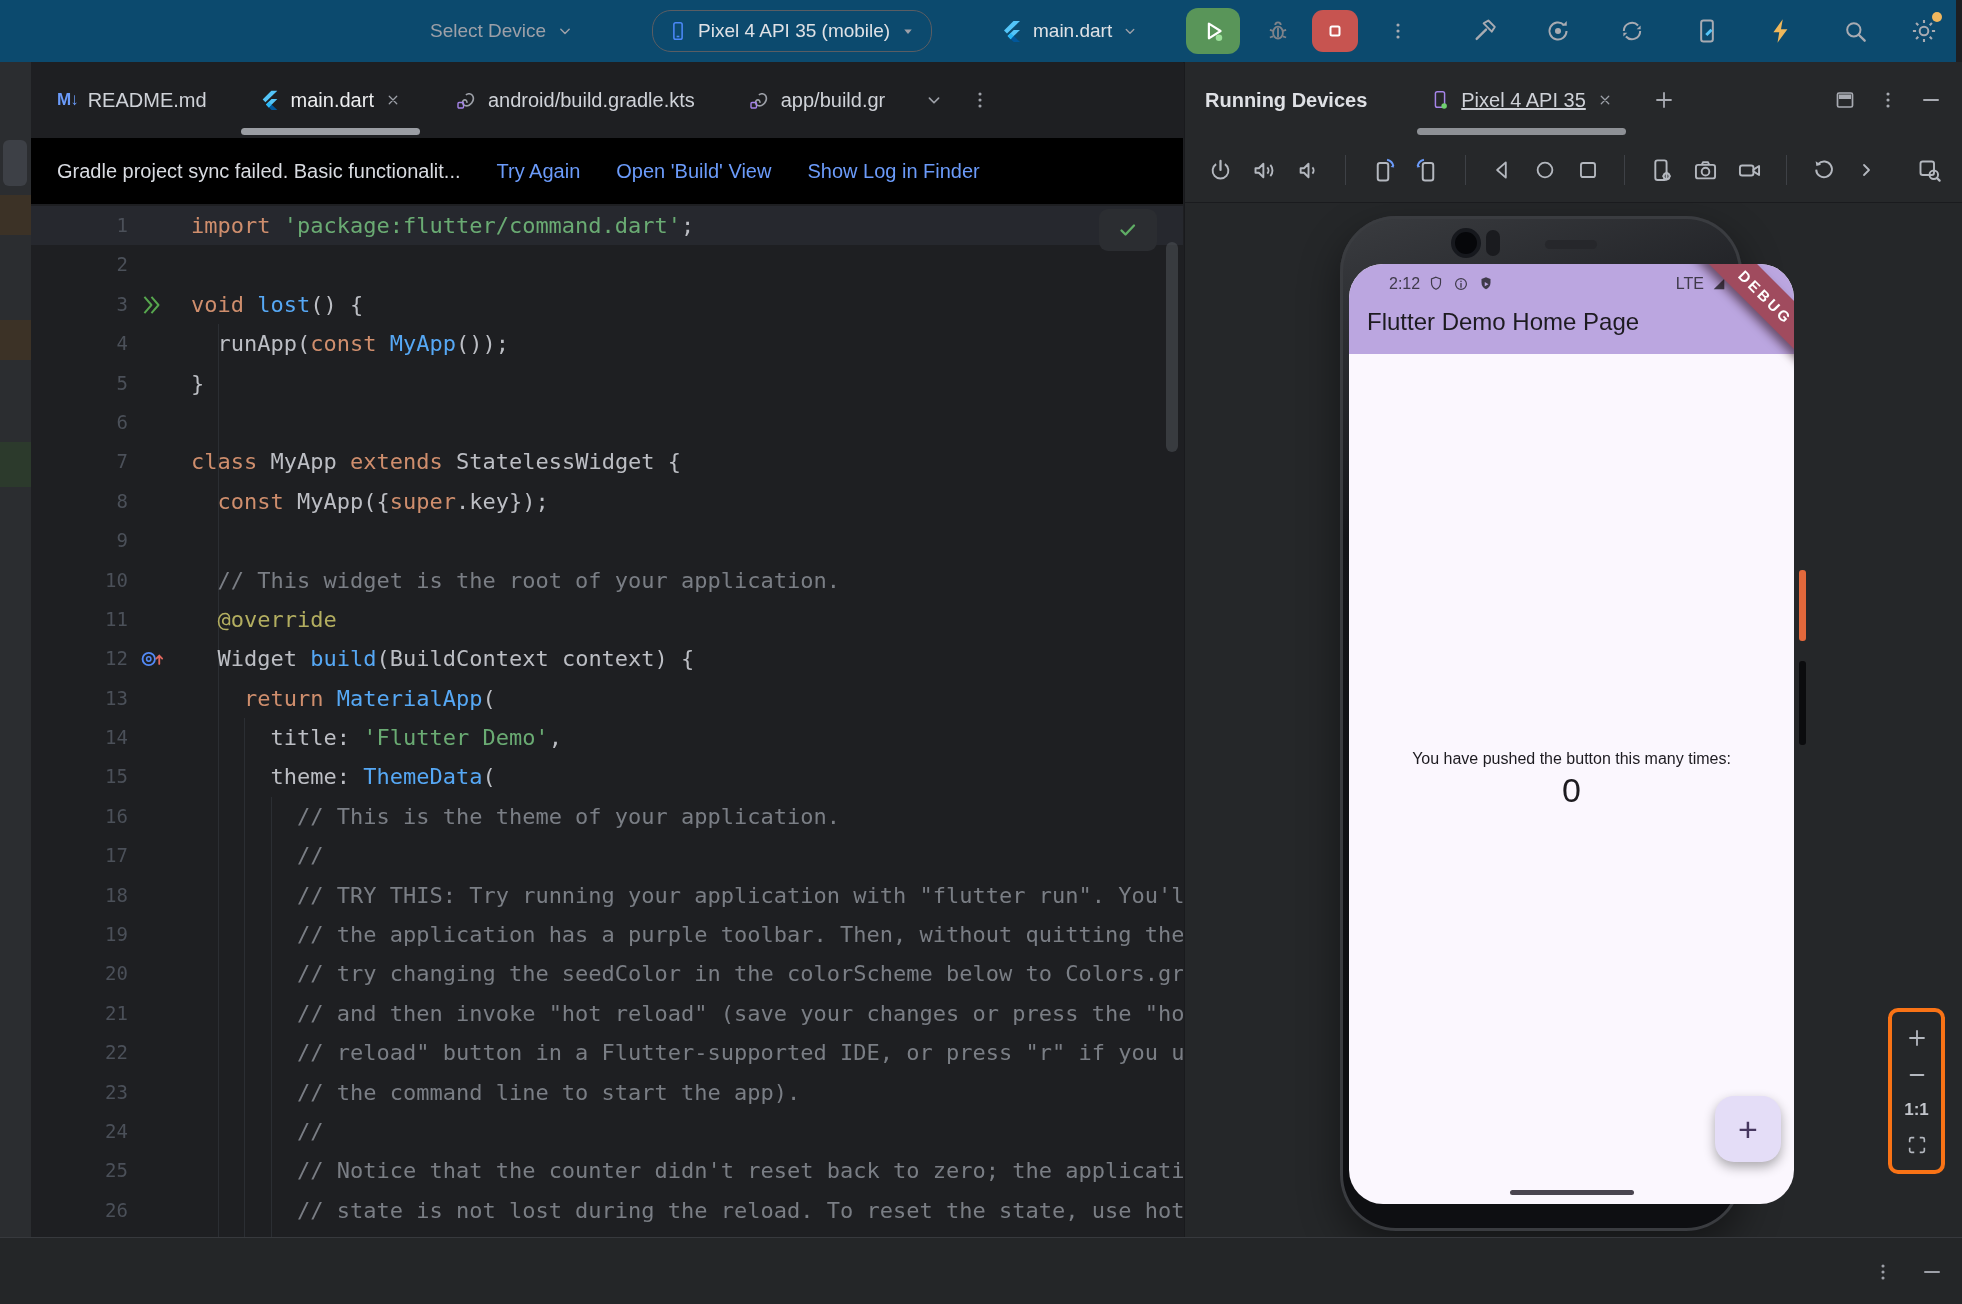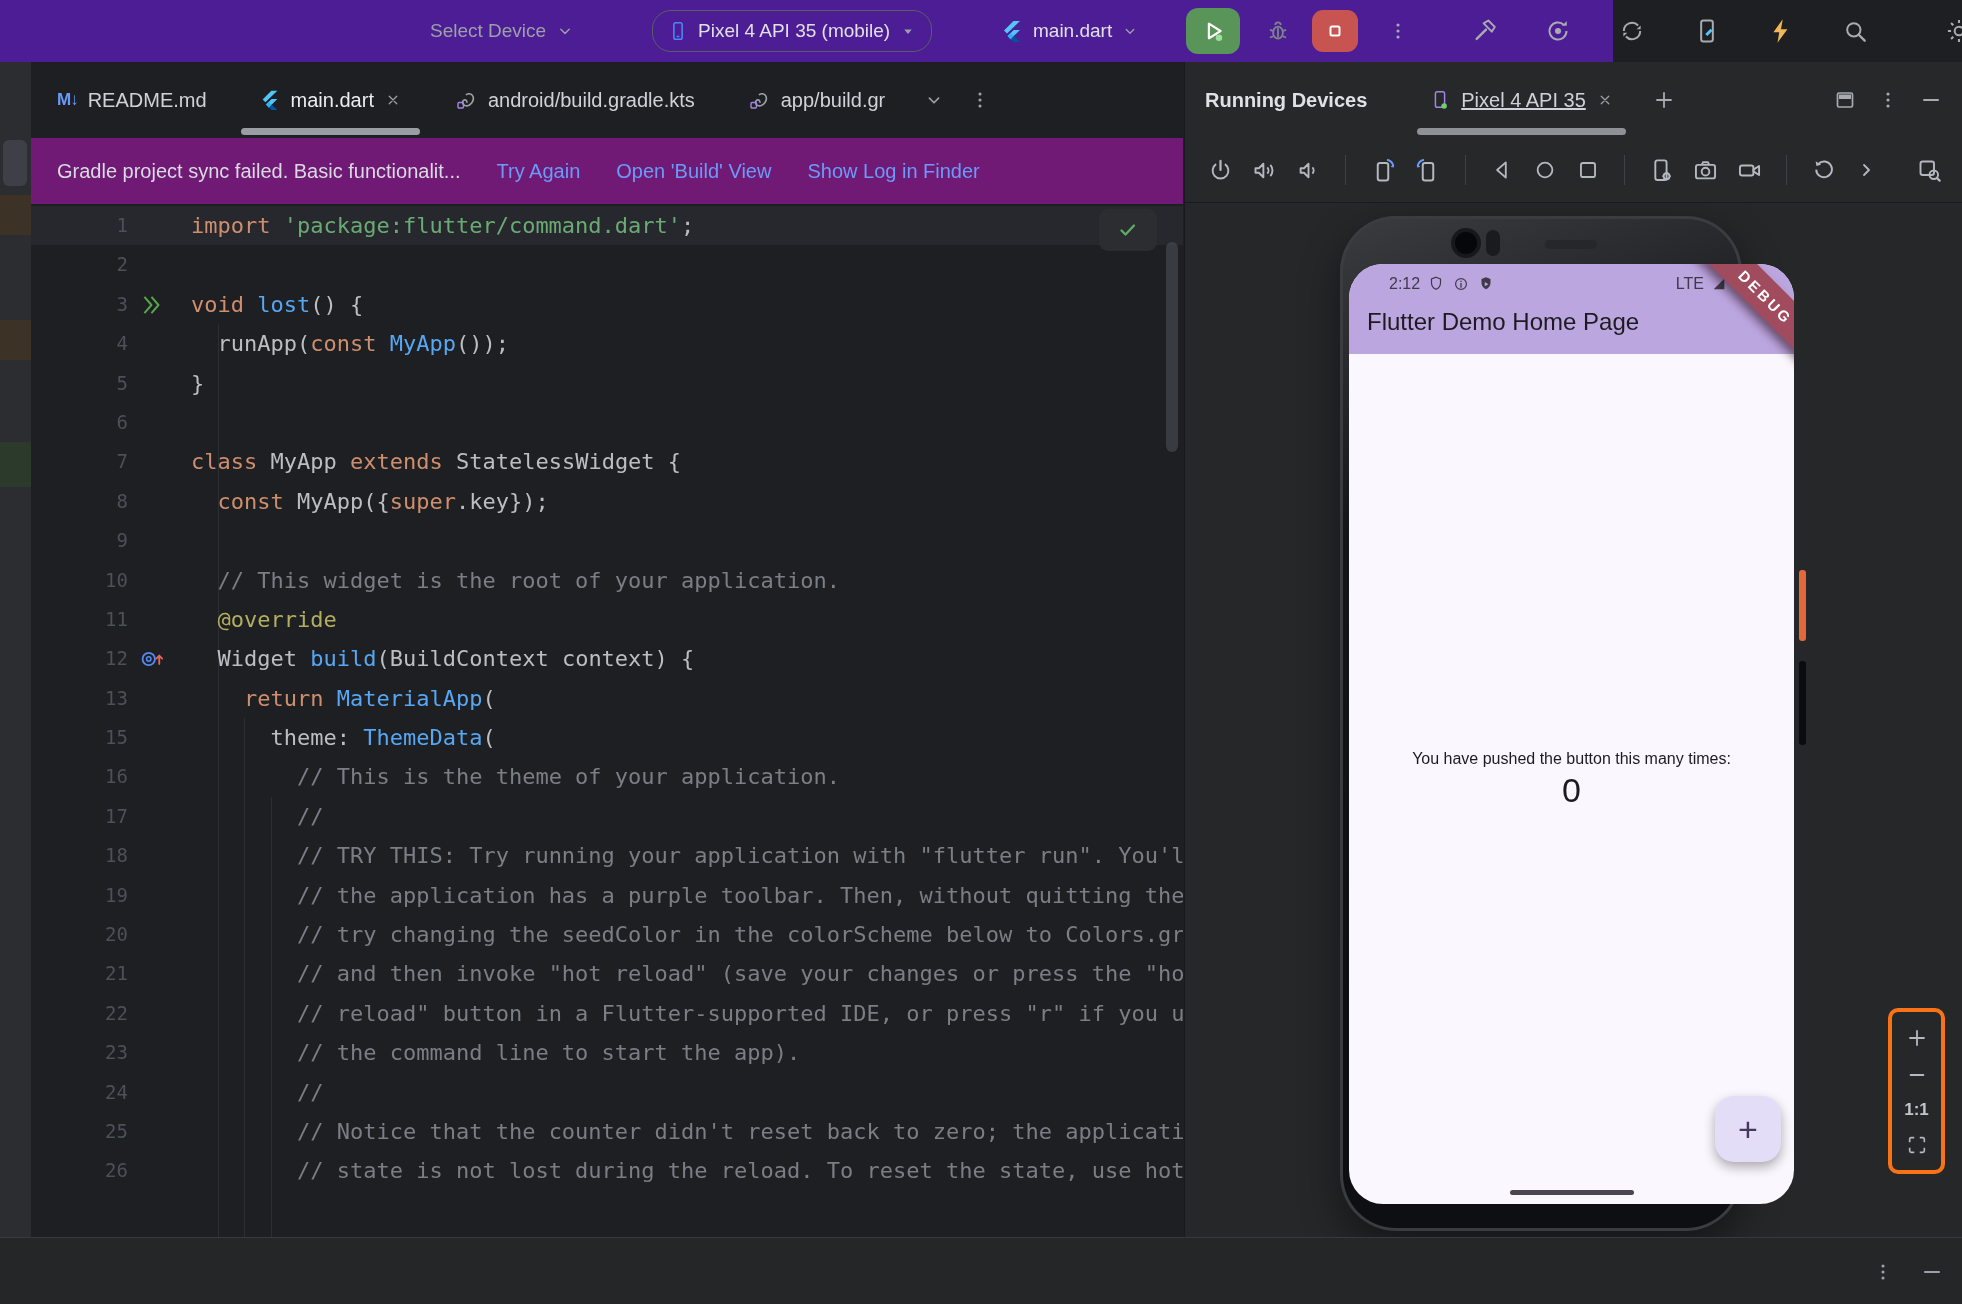--- a/index.html
+++ b/index.html
@@ -2,21 +2,21 @@
 <html><head>
 <meta charset="utf-8">
 <style>
   html,body{margin:0;padding:0;background:#111;}
   #stage{position:relative;width:1962px;height:1304px;background:#1E1F22;overflow:hidden;
          font-family:"Liberation Sans",sans-serif;color:#BCBEC4;}
   .mono{font-family:"DejaVu Sans Mono",monospace;}
   .ic{display:inline-block;vertical-align:middle;flex:none;}
   svg.ic{stroke-width:1.7;}
   
-  #toolbar{position:absolute;left:0;top:0;width:1578px;height:62px;background:#4c1d95;border-bottom:1px solid #191A1D;padding-left:35px;}
+  #toolbar{position:absolute;left:0;top:0;width:1956px;height:62px;background:#0c4a6e;border-bottom:1px solid #191A1D;}
   #toolbar .abs{position:absolute;top:0;height:62px;display:flex;align-items:center;gap:9px;}
   .sel-device{left:430px;color:#9DA0A8;font-size:19px;}
   .device-pill{left:652px;top:10px !important;height:40px !important;border:1px solid #5A5D63;border-radius:19px;padding:0 14px;color:#DFE1E5;font-size:19px;background:transparent;}
   .run-config{left:1000px;color:#DFE1E5;font-size:19px;}
   .tbtn{position:absolute;border:none;display:flex;align-items:center;justify-content:center;cursor:pointer;}
   .run-btn{left:1186px;top:8px;width:54px;height:46px;border-radius:12px;background:#599559;}
   .stop-btn{left:1312px;top:10px;width:46px;height:42px;border-radius:11px;background:#C75450;}
   .ghost{background:transparent;color:#A8ABB2;width:40px;height:62px;top:0;}
   .gear-wrap{position:relative;}
   .gear-dot{position:absolute;right:2px;top:12px;width:10px;height:10px;border-radius:50%;background:#F0B75E;}
@@ -24,21 +24,21 @@
   #left-stripe{position:absolute;left:0;top:62px;width:31px;height:1175px;background:#2B2D30;border-right:1px solid #191A1D;}
   #left-stripe .mark{position:absolute;left:0;width:31px;}
   
   #editor-col{position:absolute;left:31px;top:62px;width:1152px;height:1175px;}
   #tabbar{position:absolute;left:0;top:0;width:100%;height:76px;display:flex;align-items:center;background:#1E1F22;}
   .tab{position:relative;height:100%;display:flex;align-items:center;gap:10px;padding:0 26px;font-size:20px;color:#CFD2D8;cursor:pointer;}
   .tab.sel{color:#ECEDEF;}
   .tab.sel::after{content:"";position:absolute;left:8px;right:8px;bottom:3px;height:7px;border-radius:4px;background:#9A9DA3;}
   .tab .x{color:#9DA0A8;}
   .md-ic{color:#6B9BFA;font-weight:bold;font-size:17px;letter-spacing:-1px;}
-  #banner{position:absolute;left:0;top:76px;width:100%;height:66px;background:#701a75;display:flex;align-items:center;padding-left:26px;box-sizing:border-box;font-size:20px;}
+  #banner{position:absolute;left:0;top:76px;width:100%;height:66px;background:#000000;display:flex;align-items:center;padding-left:26px;box-sizing:border-box;font-size:20px;}
   #banner .msg{color:#D8DBE1;}
   #banner a{color:#6B9BFA;text-decoration:none;margin-left:36px;cursor:pointer;}
   #editor{position:absolute;left:0;top:142px;width:100%;height:1033px;background:#1E1F22;overflow:hidden;}
   .guide{position:absolute;width:1px;background:#2B2E33;}
   .cl{position:relative;height:39.4px;line-height:39.4px;white-space:pre;padding-left:160px;font-size:22px;}
   .cl.hl{background:#26282E;}
   .ln{position:absolute;left:0;top:0;width:97px;text-align:right;color:#4B5059;font-size:19px;}
   .gicon{position:absolute;left:108px;top:7px;}
   .tk-k{color:#CF8E6D;} .tk-s{color:#6AAB73;} .tk-c{color:#7A7E85;}
   .tk-f{color:#56A8F5;} .tk-t{color:#BCBEC4;} .tk-a{color:#B3AE60;}
@@ -420,20 +420,21 @@
           <div class="cl"><span class="ln">6</span></div>
           <div class="cl"><span class="ln">7</span><span class="tk-k">class </span><span class="tk-t">MyApp </span><span class="tk-k">extends </span><span class="tk-t">StatelessWidget {</span></div>
           <div class="cl"><span class="ln">8</span><span class="tk-t">  </span><span class="tk-k">const </span><span class="tk-t">MyApp({</span><span class="tk-k">super</span><span class="tk-t">.key});</span></div>
           <div class="cl"><span class="ln">9</span></div>
           <div class="cl"><span class="ln">10</span><span class="tk-t">  </span><span class="tk-c">// This widget is the root of your application.</span></div>
           <div class="cl"><span class="ln">11</span><span class="tk-t">  </span><span class="tk-a">@override</span></div>
           <div class="cl"><span class="ln">12</span><svg width="26" height="26" class="gicon">
               <use href="#i-g-override"></use>
             </svg><span class="tk-t">  Widget </span><span class="tk-f">build</span><span class="tk-t">(BuildContext context) {</span></div>
           <div class="cl"><span class="ln">13</span><span class="tk-t">    </span><span class="tk-k">return </span><span class="tk-f">MaterialApp</span><span class="tk-t">(</span></div>
+          <div class="cl"><span class="ln">14</span><span class="tk-t">      title: </span><span class="tk-s">'Flutter Demo'</span><span class="tk-t">,</span></div>
           <div class="cl"><span class="ln">15</span><span class="tk-t">      theme: </span><span class="tk-f">ThemeData</span><span class="tk-t">(</span></div>
           <div class="cl"><span class="ln">16</span><span class="tk-t">        </span><span class="tk-c">// This is the theme of your application.</span></div>
           <div class="cl"><span class="ln">17</span><span class="tk-t">        </span><span class="tk-c">//</span></div>
           <div class="cl"><span class="ln">18</span><span class="tk-t">        </span><span class="tk-c">// TRY THIS: Try running your application with "flutter run". You'll see</span></div>
           <div class="cl"><span class="ln">19</span><span class="tk-t">        </span><span class="tk-c">// the application has a purple toolbar. Then, without quitting the app,</span></div>
           <div class="cl"><span class="ln">20</span><span class="tk-t">        </span><span class="tk-c">// try changing the seedColor in the colorScheme below to Colors.green</span></div>
           <div class="cl"><span class="ln">21</span><span class="tk-t">        </span><span class="tk-c">// and then invoke "hot reload" (save your changes or press the "hot</span></div>
           <div class="cl"><span class="ln">22</span><span class="tk-t">        </span><span class="tk-c">// reload" button in a Flutter-supported IDE, or press "r" if you used</span></div>
           <div class="cl"><span class="ln">23</span><span class="tk-t">        </span><span class="tk-c">// the command line to start the app).</span></div>
           <div class="cl"><span class="ln">24</span><span class="tk-t">        </span><span class="tk-c">//</span></div>

